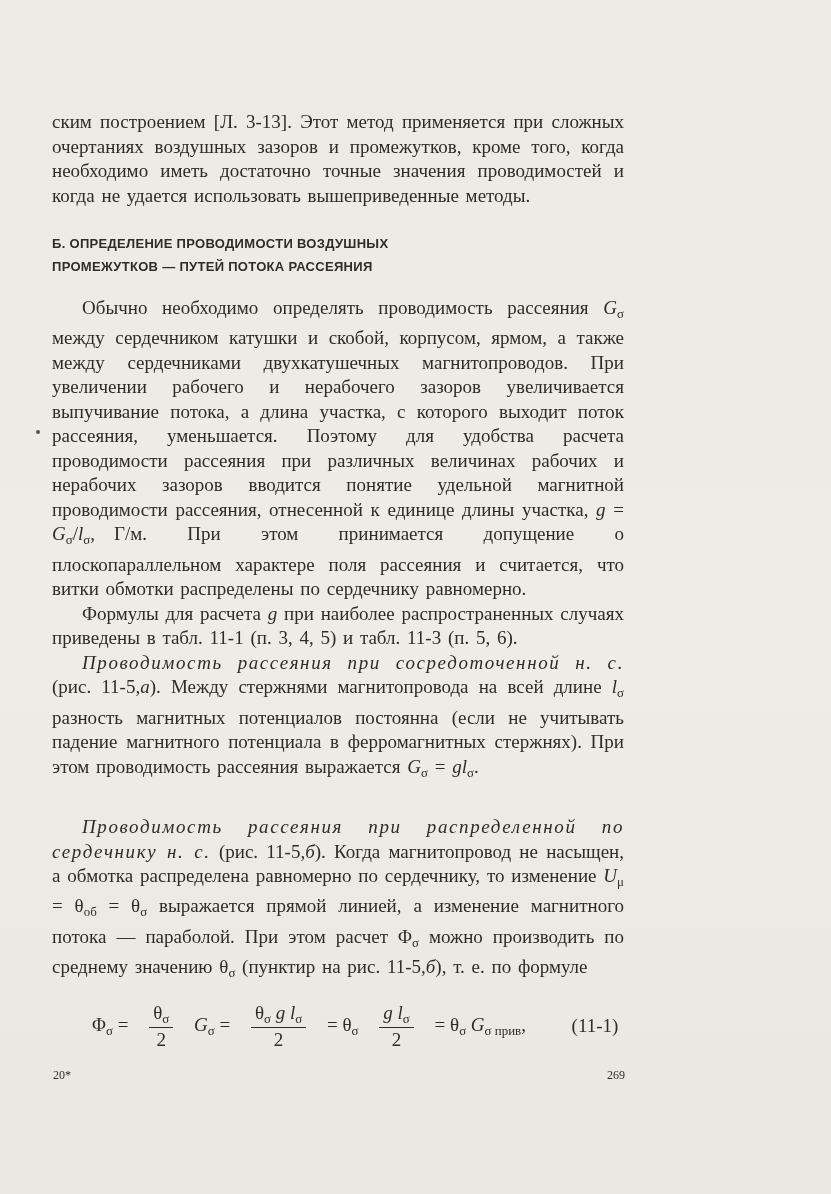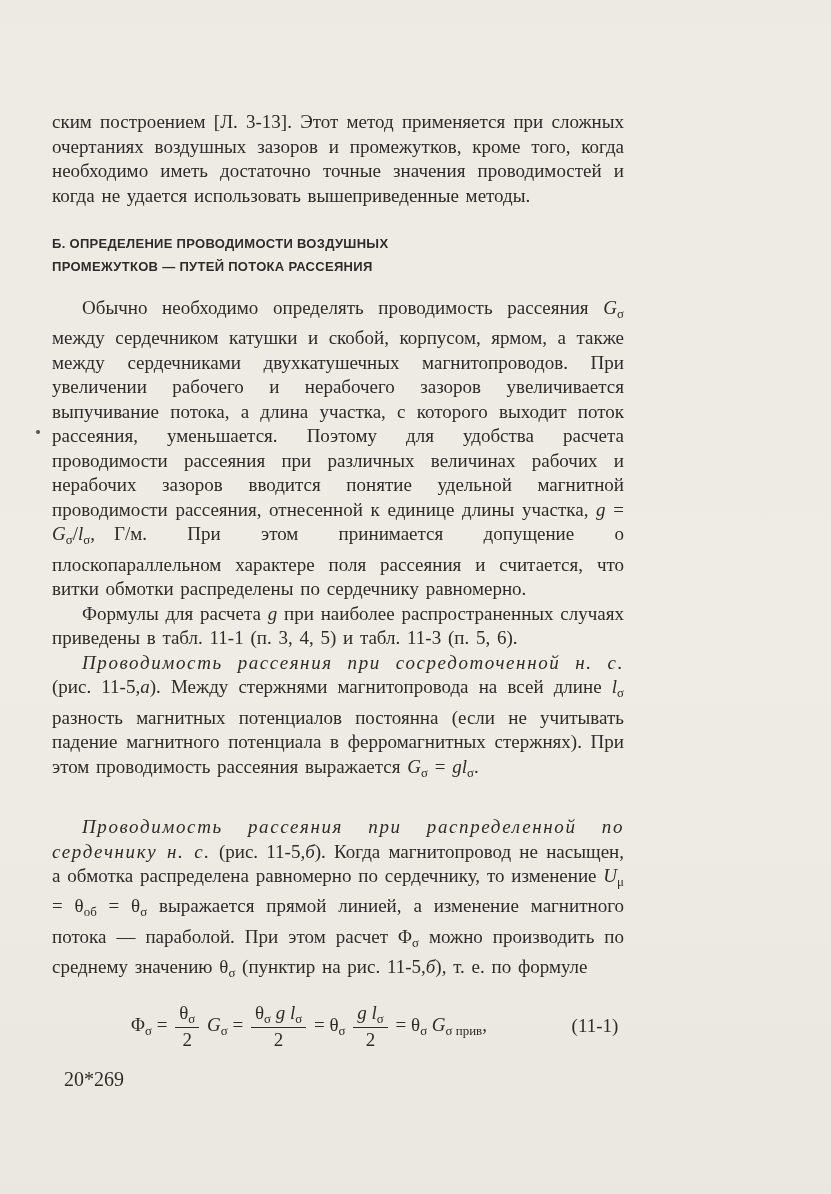--- a/index.html
+++ b/index.html
@@ -32,29 +32,29 @@
   .i { font-style:italic; }
   .sp { letter-spacing:1.6px; }
   .sub { font-size:0.68em; vertical-align:-0.3em; letter-spacing:0; }
   .formula-row {
     display:flex; align-items:center;
     margin-top:16px; font-size:19px;
   }
   .formula { flex:1; text-align:center; white-space:nowrap; }
   .frac {
     display:inline-block; vertical-align:middle;
-    text-align:center; margin:0 3px; line-height:1.15;
+    text-align:center; margin:0 16px; line-height:1.15;
   }
   .frac .num { display:block; border-bottom:1px solid #2e2c29; padding:0 4px 1px 4px; }
   .frac .den { display:block; padding-top:1px; }
   .eq-num { text-align:center; min-width:58px; }
   .footer {
-    position:absolute; left:64px; top:1068px; width:572px;
-    display:flex; 
-    font-size:20px;
+    position:absolute; left:53px; top:1068px; width:572px;
+    display:flex; justify-content:space-between;
+    font-size:12px;
   }
   .margin-dot {
     position:absolute; left:36px; top:430px;
     width:4px; height:4px; border-radius:50%;
     background:#55524d;
   }
 </style>
 </head>
 <body>
 

